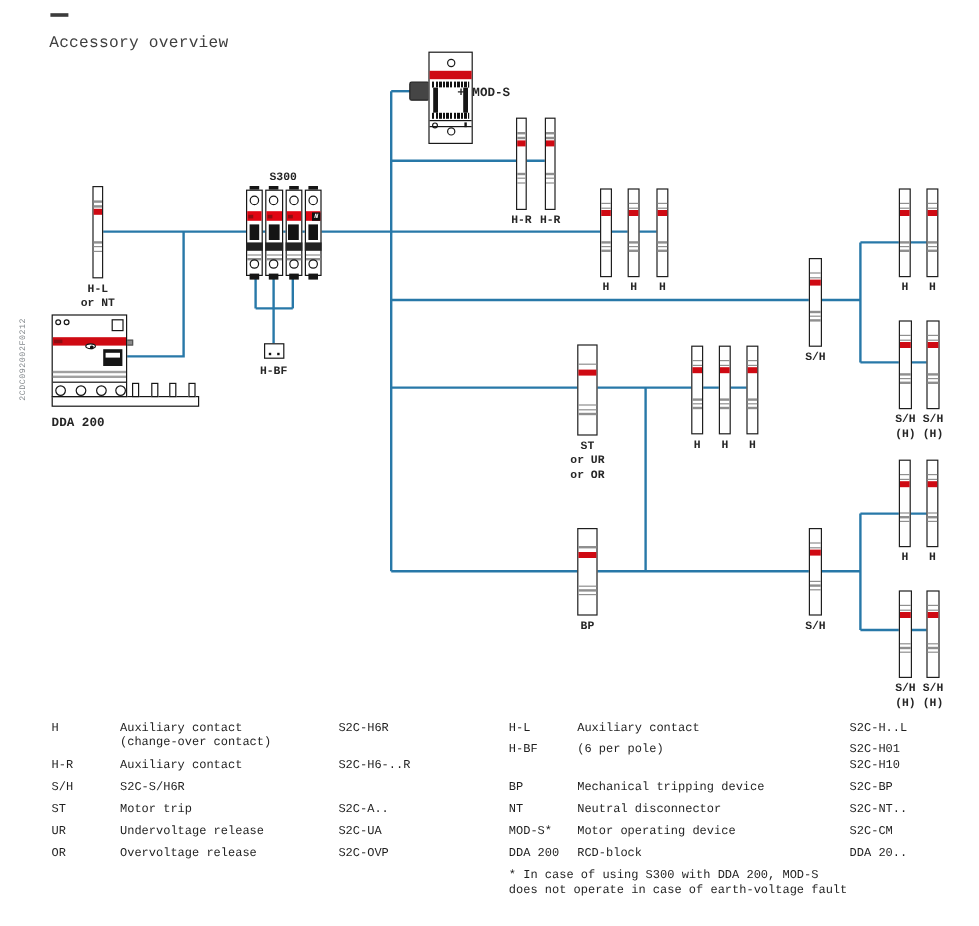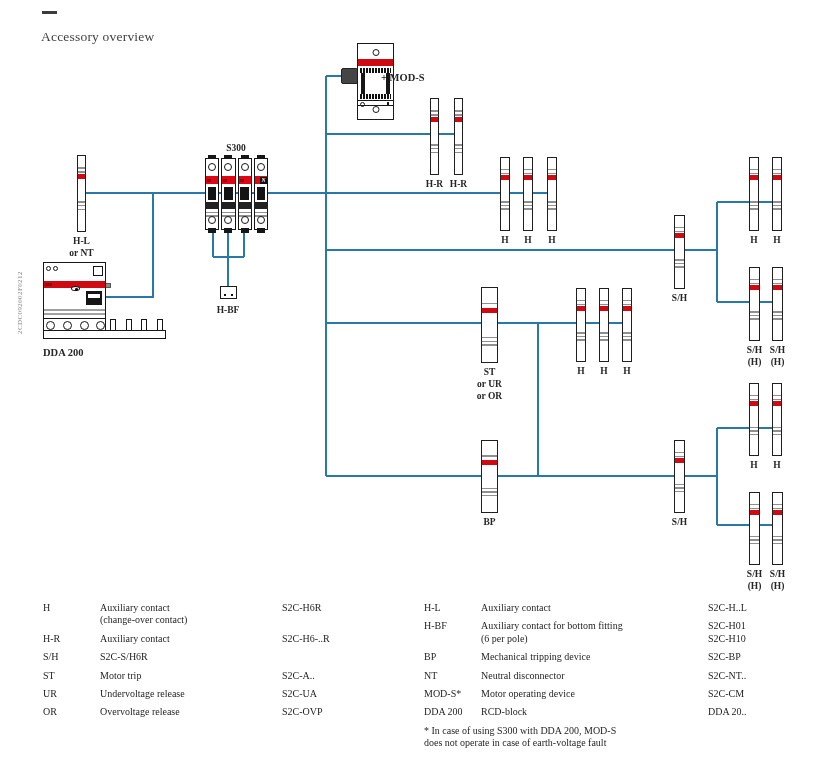--- a/index.html
+++ b/index.html
@@ -1,17 +1,17 @@
 <!DOCTYPE html>
 <html><head>
 <meta charset="utf-8">
 <style>
   html,body{margin:0;padding:0;background:#fff;}
   .page{position:relative;width:796px;height:772px;background:#fff;overflow:hidden;
-        font-family:Liberation Serif, serif;color:#262626;}
+        font-family:Liberation Mono, monospace;color:#262626;}
   
   .hdr-dash{position:absolute;left:42px;top:11px;width:15px;height:2.5px;background:#3c3c3c;}
   .page-title{position:absolute;left:41px;top:29px;font-size:13.5px;font-weight:500;color:#3f3f3f;
               letter-spacing:.2px;margin:0;}
   
   #wires{position:absolute;left:0;top:0;z-index:0;}
   
   .device{position:absolute;box-sizing:border-box;background:#fff;border:1.5px solid #1f1f1f;z-index:2;}
   .device i{position:absolute;left:0;right:0;display:block;}
   .device .s{height:1.5px;background:#8f8f8f;}
@@ -524,21 +524,20 @@
         <div class="l-desc">
           <div>Auxiliary contact</div>
         </div>
         <div class="l-code">
           <div>S2C-H..L</div>
         </div>
       </div>
       <div class="legend-row">
         <div class="l-term">H-BF</div>
         <div class="l-desc">
-          <div>Auxiliary contact for bottom fitting</div>
           <div>(6 per pole)</div>
         </div>
         <div class="l-code">
           <div>S2C-H01</div>
           <div>S2C-H10</div>
         </div>
       </div>
       <div class="legend-row">
         <div class="l-term">BP</div>
         <div class="l-desc">

